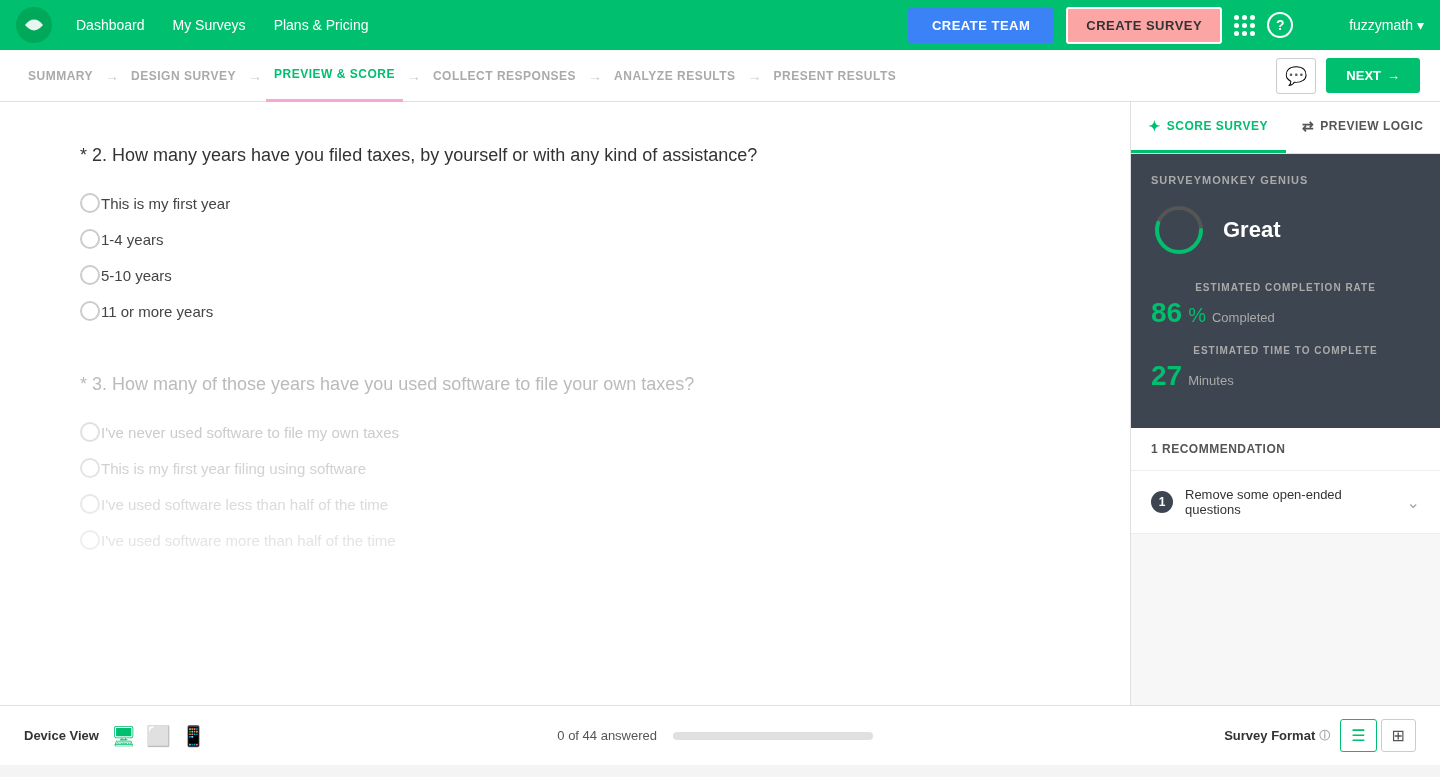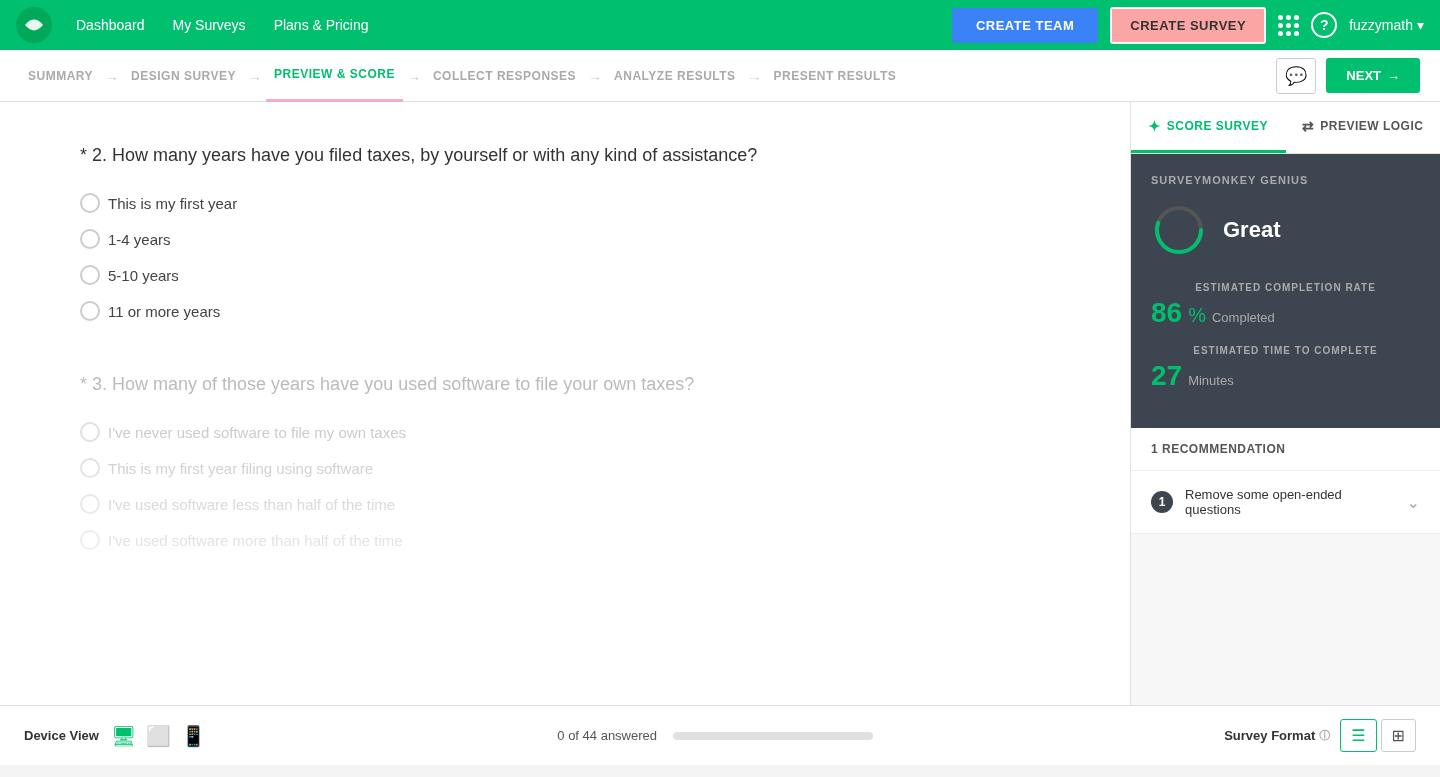--- a/index.html
+++ b/index.html
@@ -81,20 +81,21 @@
       font-weight: 700;
       cursor: pointer;
     }
     .user-menu {
       color: #fff;
       font-size: 14px;
       cursor: pointer;
       display: flex;
       align-items: center;
       gap: 4px;
+      margin-left: 44px;
     }
 
     
     .step-nav {
       background: #fff;
       border-bottom: 1px solid #e0e0e0;
       display: flex;
       align-items: center;
       height: 52px;
       padding: 0 20px;
@@ -175,21 +176,21 @@
       color: #333;
       margin-bottom: 24px;
       line-height: 1.5;
     }
     .question-text.faded {
       color: #bbb;
     }
     .radio-option {
       display: flex;
       align-items: center;
-      gap: 8px;
+      gap: 1px;
       margin-bottom: 16px;
       font-size: 15px;
       color: #444;
     }
     .radio-option.faded {
       color: #ccc;
     }
     .radio-circle {
       width: 20px;
       height: 20px;

